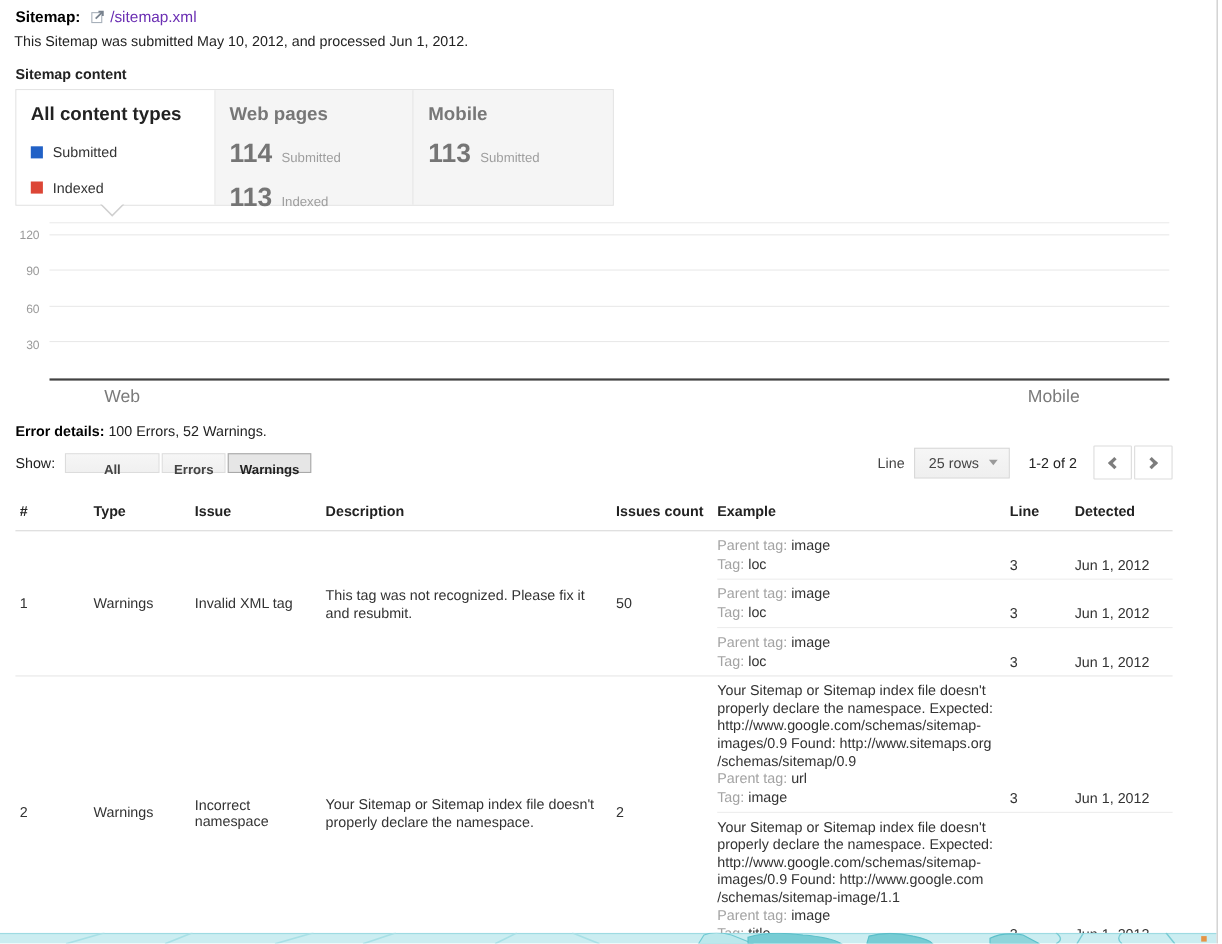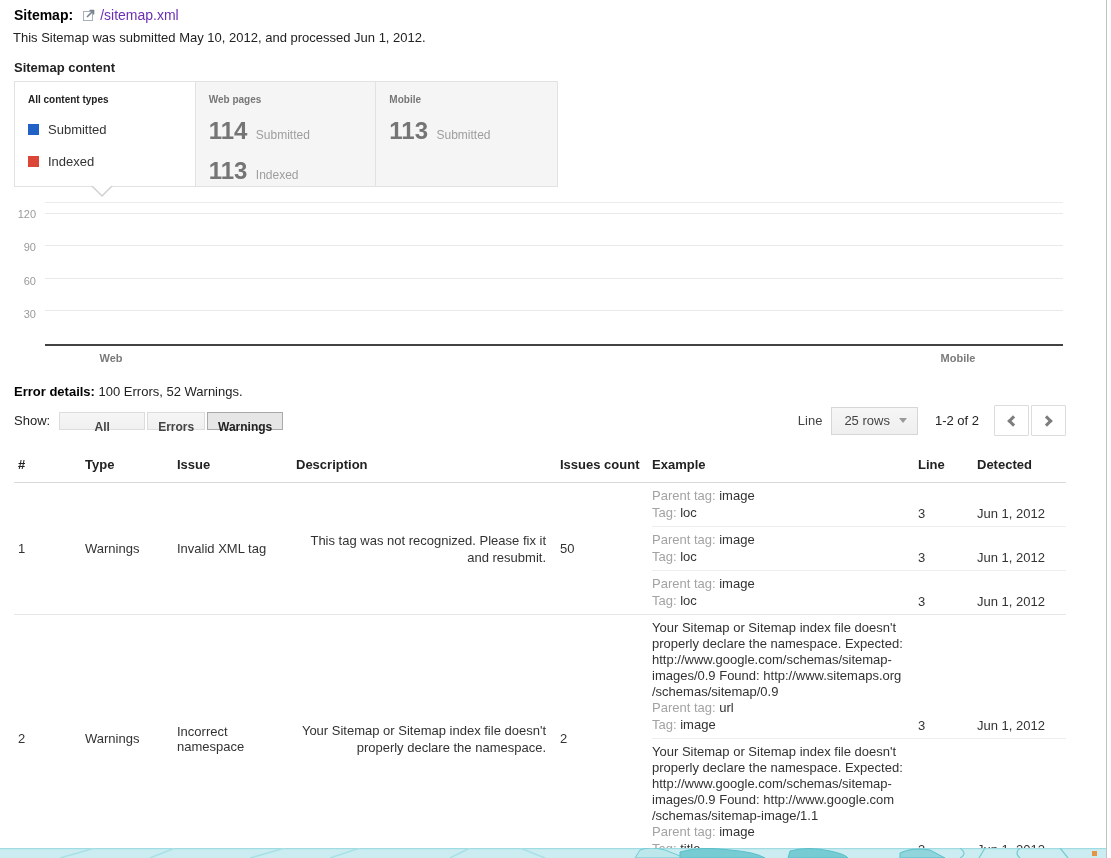--- a/index.html
+++ b/index.html
@@ -13,21 +13,21 @@
   .ext-icon { display:inline-block; vertical-align:-2px; margin:0 5px 0 9px; }
   .sitemap-link { color:#6b2fb3; text-decoration:none; font-size:14px; }
   .submitted-line { margin:6px 0 0; padding-left:13px; font-size:13px; color:#222; }
   .content-heading { margin:15px 0 0; padding-left:14px; font-size:13px; font-weight:bold; color:#222; }
 
   
   .tabs { margin:6px 0 0 14px; display:flex; width:544px; height:106px; border:1px solid #e2e2e2; background:#f5f5f5; position:relative; }
   .tab { width:181px; border-right:1px solid #e2e2e2; padding:12px 0 0 13px; background:#f5f5f5; position:relative; }
   .tab:last-child { border-right:none; }
   .tab.selected { background:#fff; }
-  .tab-title { font-size:10px; font-weight:bold; color:#777; }
+  .tab-title { font-size:17px; font-weight:bold; color:#777; }
   .tab.selected .tab-title { color:#222; }
   .legend-item { margin-top:17px; display:flex; align-items:center; }
   .swatch { width:11px; height:11px; flex:0 0 11px; }
   .legend-label { margin-left:9px; font-size:13px; color:#333; }
   .stat { margin-top:12px; }
   .stat-value { font-size:24px; font-weight:bold; color:#757575; }
   .stat-label { font-size:12px; color:#9e9e9e; margin-left:4px; }
   .notch-out { position:absolute; left:76px; bottom:-11px; width:0; height:0;
                border:11px solid transparent; border-top:11px solid #cfcfcf; border-bottom:0; z-index:2; }
   .notch-in  { position:absolute; left:77px; bottom:-9px; width:0; height:0;
@@ -38,21 +38,21 @@
   .chart-plot { position:absolute; left:45px; right:48px; top:0; height:144px;
                 border-top:1px solid #ebebeb; border-bottom:2px solid #424242; }
   .gridline { position:absolute; left:0; right:0; height:1px; background:#e9e9e9; }
   .chart-yaxis { position:absolute; left:0; top:0; width:38px; height:144px; }
   .ytick { position:absolute; right:2px; font-size:11px; color:#9a9a9a; transform:translateY(60%); }
   .chart-group { position:absolute; bottom:0; display:flex; align-items:flex-end; gap:2px; }
   .group-web { left:5px; }
   .group-mobile { left:846px; }
   .bar { width:60px; }
   .group-mobile .bar { width:66px; }
-  .xlabel { position:absolute; top:150px; font-size:11px; color:#7a7a7a; text-align:center;font-weight:bold; }
+  .xlabel { position:absolute; top:150px; font-size:16px; color:#7a7a7a; text-align:center; }
   .xlabel-web { left:50px; width:122px; }
   .xlabel-mobile { left:898px; width:120px; }
 
   
   .error-details { margin:14px 0 0; padding-left:14px; font-size:13px; color:#222; }
   .error-details b { color:#000; }
   .toolbar { margin:6px 0 0 14px; width:1052px; display:flex; align-items:center; height:31px; }
   .show-label { font-size:13px; color:#222; margin-right:9px; }
   .filter-btn { height:18px; line-height:27px; text-align:center; font-size:12px; font-weight:bold; color:#444;
                 background:linear-gradient(#f6f6f6,#f0f0f0); border:1px solid #dcdcdc; margin-right:2px; cursor:pointer; }
@@ -86,21 +86,21 @@
   .ex-det  { flex:1; white-space:nowrap; }
   .trow { display:flex; align-items:center; border-bottom:1px solid #e7e7e7; }
   .trow .c-ex { align-self:stretch; }
   .ex-sub { display:flex; align-items:flex-end; border-bottom:1px solid #ededed; padding:5px 0; min-height:43px; }
   .ex-sub:last-child { border-bottom:none; }
   .ex-msg { color:#333; }
   .ex-msg:empty { display:none; }
   .ex-tags { line-height:16.5px; }
   .tag-label { color:#a3a3a3; }
   .tag-value { color:#333; }
-  .desc-text { display:inline-block; max-width:250px; line-height:17px;text-align:right; }
+  .desc-text { display:inline-block; max-width:250px; line-height:17px; }
 
   
   .map-strip { position:absolute; left:0; bottom:0; width:1106px; height:10px; z-index:5; line-height:0; }
   .right-edge { position:absolute; top:0; bottom:0; right:4px; width:1px; background:#c2c2c2; z-index:6; }
 </style>
 </head>
 <body>
 
 <div class="page">
 

